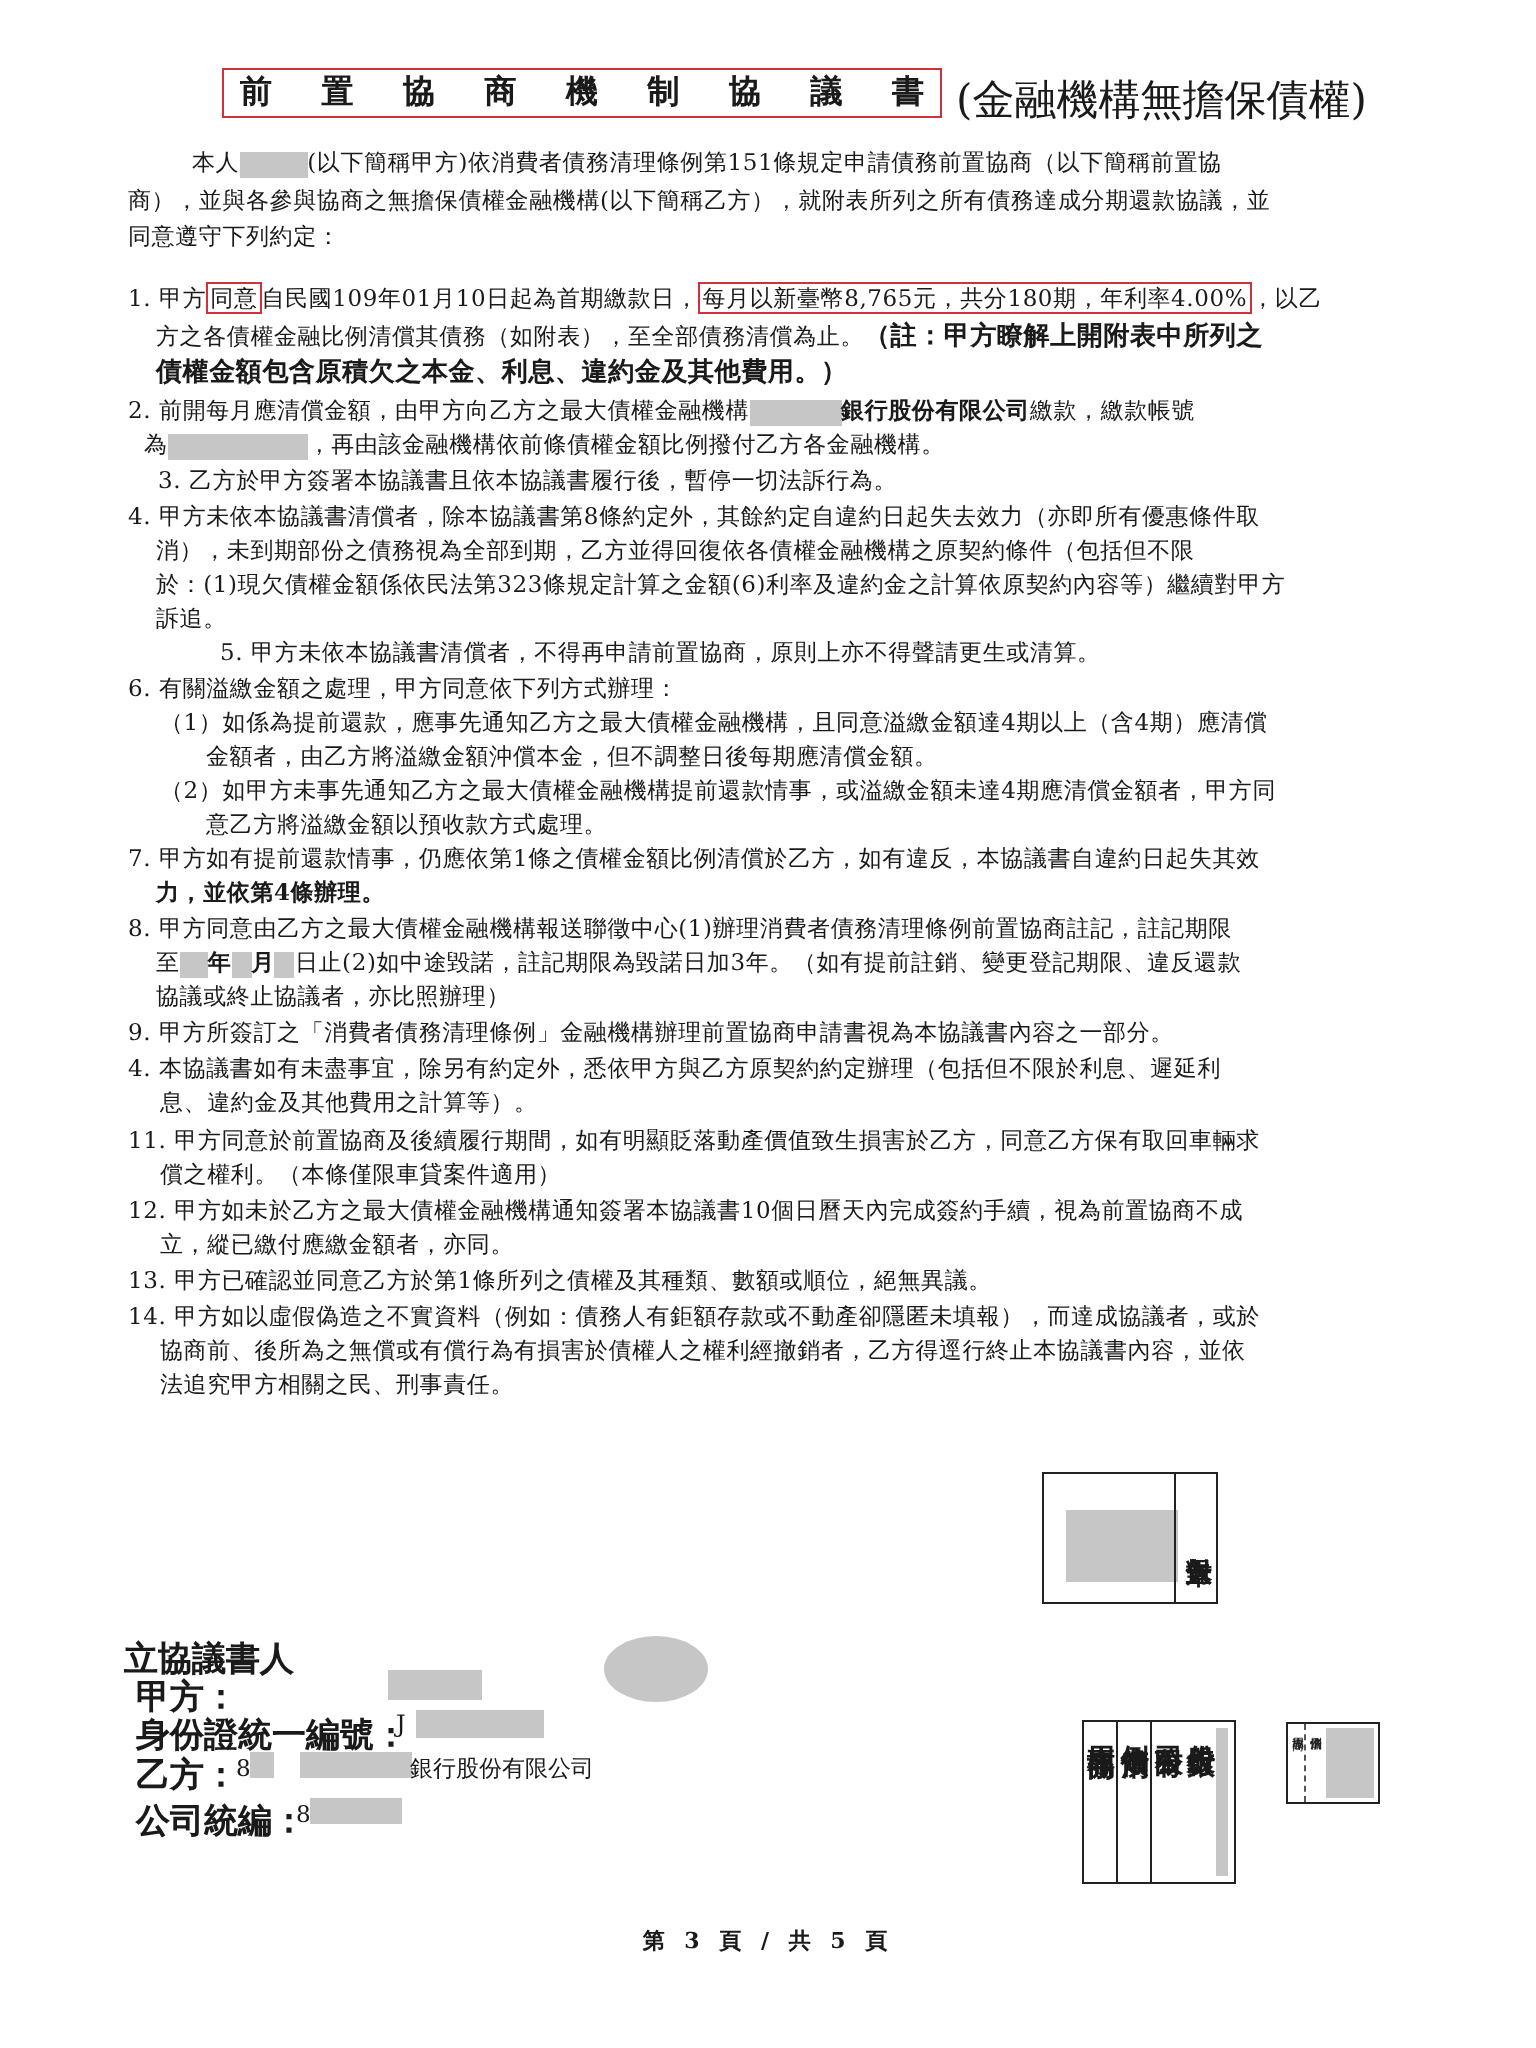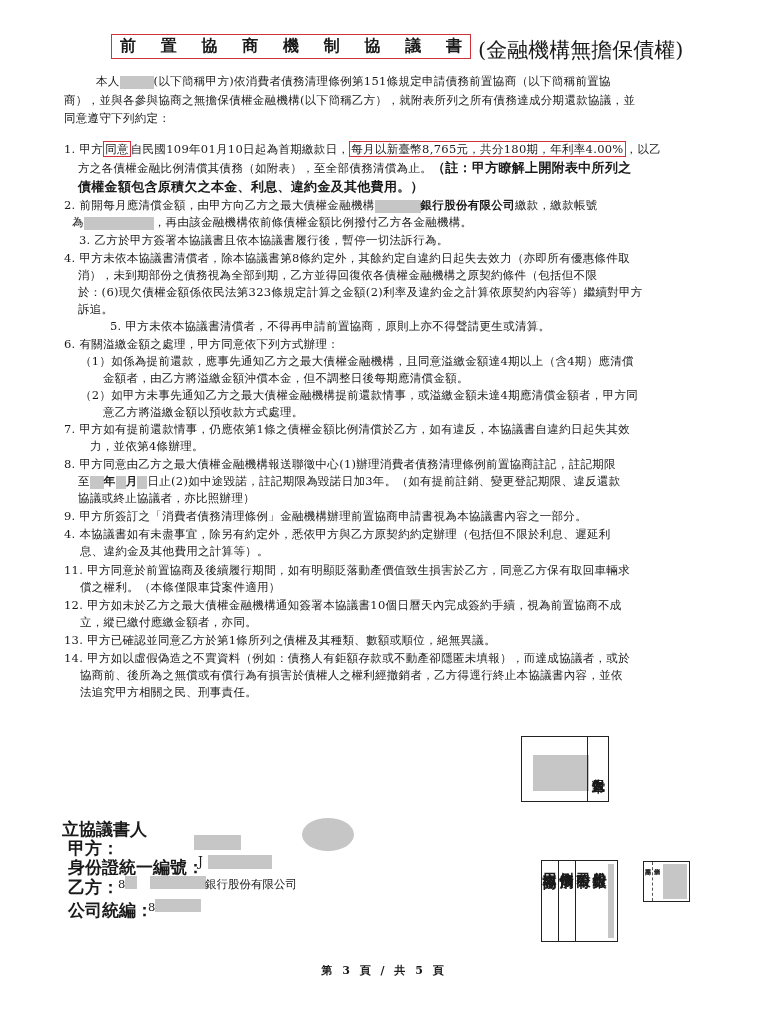--- a/index.html
+++ b/index.html
@@ -88,33 +88,33 @@
   <span>2. 前開每月應清償金額，由甲方向乙方之最大債權金融機構</span><span class="redact" style="width:46px;"></span><span class="bold">銀行股份有限公司</span><span>繳款，繳款帳號</span>
 </div>
 <div class="line" style="left:72px; top:214px;">
   <span>為</span><span class="redact" style="width:70px;"></span><span>，再由該金融機構依前條債權金額比例撥付乙方各金融機構。</span>
 </div>
 
 <div class="line" style="left:64px; top:232px;margin-left:15px;">3. 乙方於甲方簽署本協議書且依本協議書履行後，暫停一切法訴行為。</div>
 
 <div class="line" style="left:64px; top:250px;">4. 甲方未依本協議書清償者，除本協議書第8條約定外，其餘約定自違約日起失去效力（亦即所有優惠條件取</div>
 <div class="line" style="left:78px; top:267px;">消），未到期部份之債務視為全部到期，乙方並得回復依各債權金融機構之原契約條件（包括但不限</div>
-<div class="line" style="left:78px; top:284px;">於：(6)現欠債權金額係依民法第323條規定計算之金額(2)利率及違約金之計算依原契約內容等）繼續對甲方</div>
+<div class="line" style="left:78px; top:284px;">於：(1)現欠債權金額係依民法第323條規定計算之金額(6)利率及違約金之計算依原契約內容等）繼續對甲方</div>
 <div class="line" style="left:78px; top:301px;">訴追。</div>
 
 <div class="line" style="left:64px; top:318px;margin-left:46px;">5. 甲方未依本協議書清償者，不得再申請前置協商，原則上亦不得聲請更生或清算。</div>
 
 <div class="line" style="left:64px; top:336px;">6. 有關溢繳金額之處理，甲方同意依下列方式辦理：</div>
 <div class="line" style="left:80px; top:353px;">（1）如係為提前還款，應事先通知乙方之最大債權金融機構，且同意溢繳金額達4期以上（含4期）應清償</div>
 <div class="line" style="left:103px; top:370px;">金額者，由乙方將溢繳金額沖償本金，但不調整日後每期應清償金額。</div>
 <div class="line" style="left:80px; top:387px;">（2）如甲方未事先通知乙方之最大債權金融機構提前還款情事，或溢繳金額未達4期應清償金額者，甲方同</div>
 <div class="line" style="left:103px; top:404px;">意乙方將溢繳金額以預收款方式處理。</div>
 
 <div class="line" style="left:64px; top:421px;">7. 甲方如有提前還款情事，仍應依第1條之債權金額比例清償於乙方，如有違反，本協議書自違約日起失其效</div>
-<div class="line" style="left:90px; top:438px;">力，並依第4條辦理。</div>
+<div class="line" style="left:78px; top:438px;font-weight:bold;">力，並依第4條辦理。</div>
 
 <div class="line" style="left:64px; top:456px;">8. 甲方同意由乙方之最大債權金融機構報送聯徵中心(1)辦理消費者債務清理條例前置協商註記，註記期限</div>
 <div class="line" style="left:78px; top:473px;">
   <span>至</span><span class="redact" style="width:14px;"></span><span class="bold">年</span><span class="redact" style="width:10px;"></span><span class="bold">月</span><span class="redact" style="width:10px;"></span><span>日止(2)如中途毀諾，註記期限為毀諾日加3年。（如有提前註銷、變更登記期限、違反還款</span>
 </div>
 <div class="line" style="left:78px; top:490px;">協議或終止協議者，亦比照辦理）</div>
 
 <div class="line" style="left:64px; top:508px;">9. 甲方所簽訂之「消費者債務清理條例」金融機構辦理前置協商申請書視為本協議書內容之一部分。</div>
 
 <div class="line" style="left:64px; top:526px;">4. 本協議書如有未盡事宜，除另有約定外，悉依甲方與乙方原契約約定辦理（包括但不限於利息、遲延利</div>

